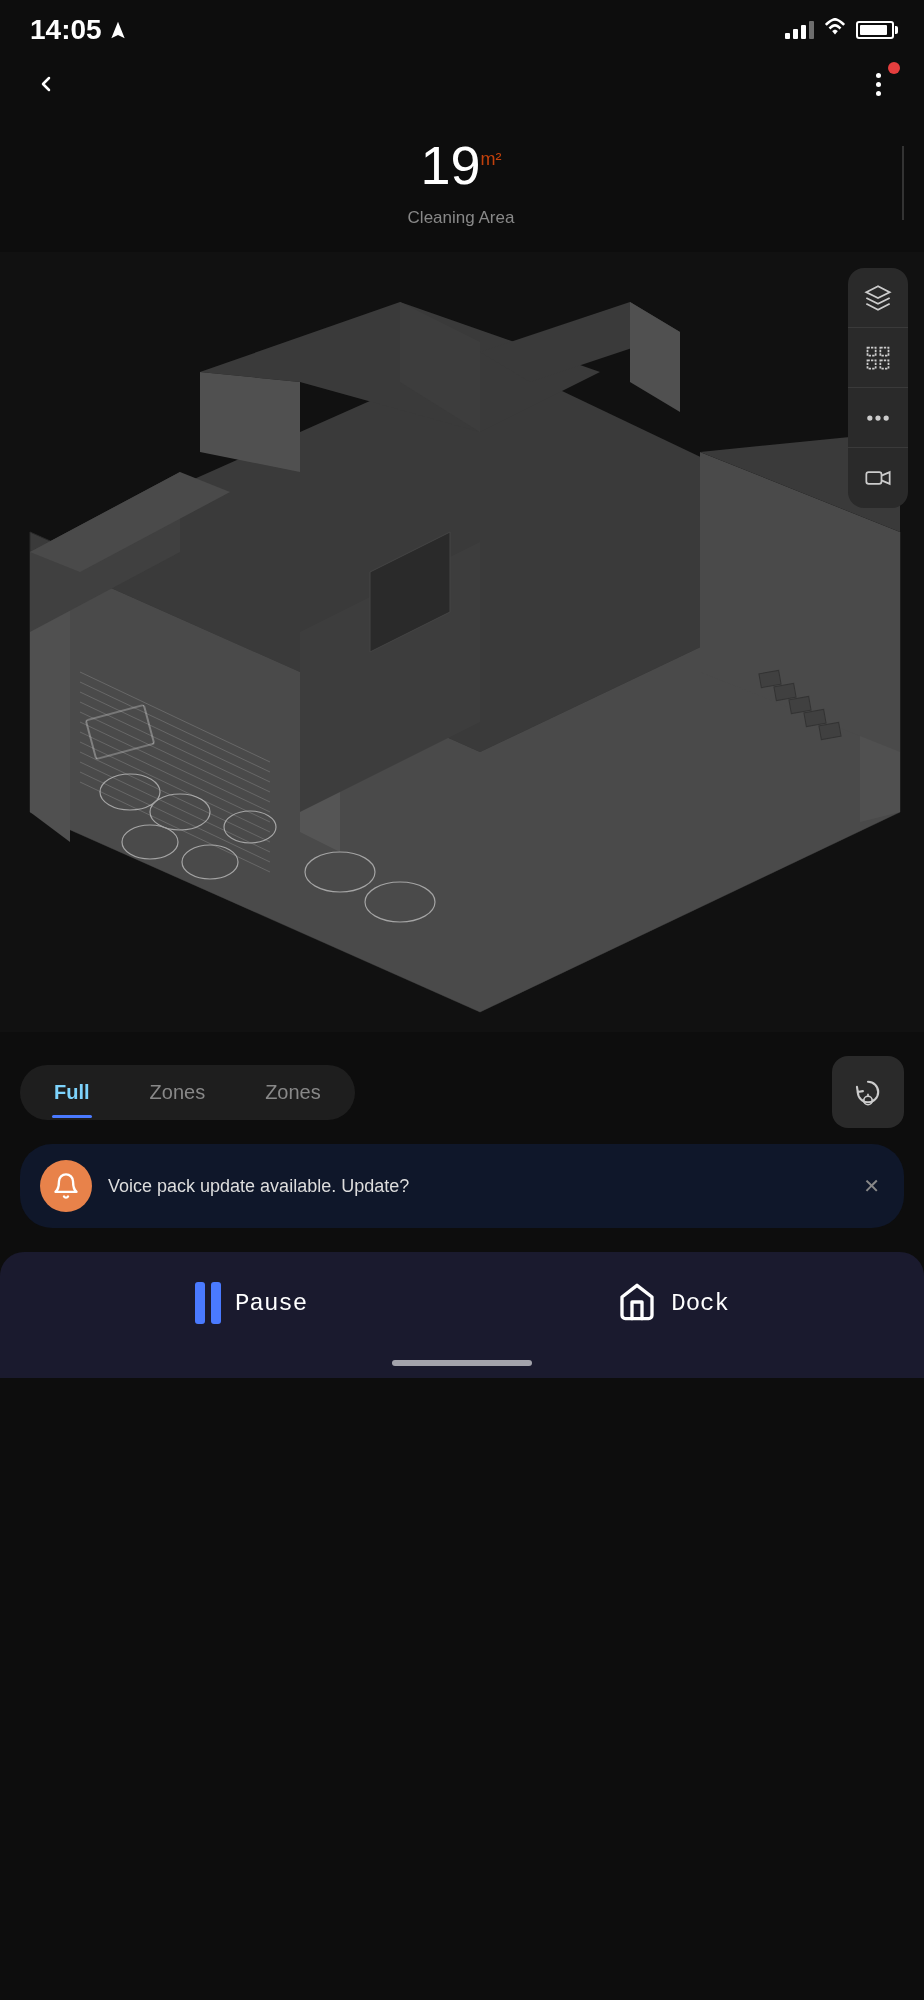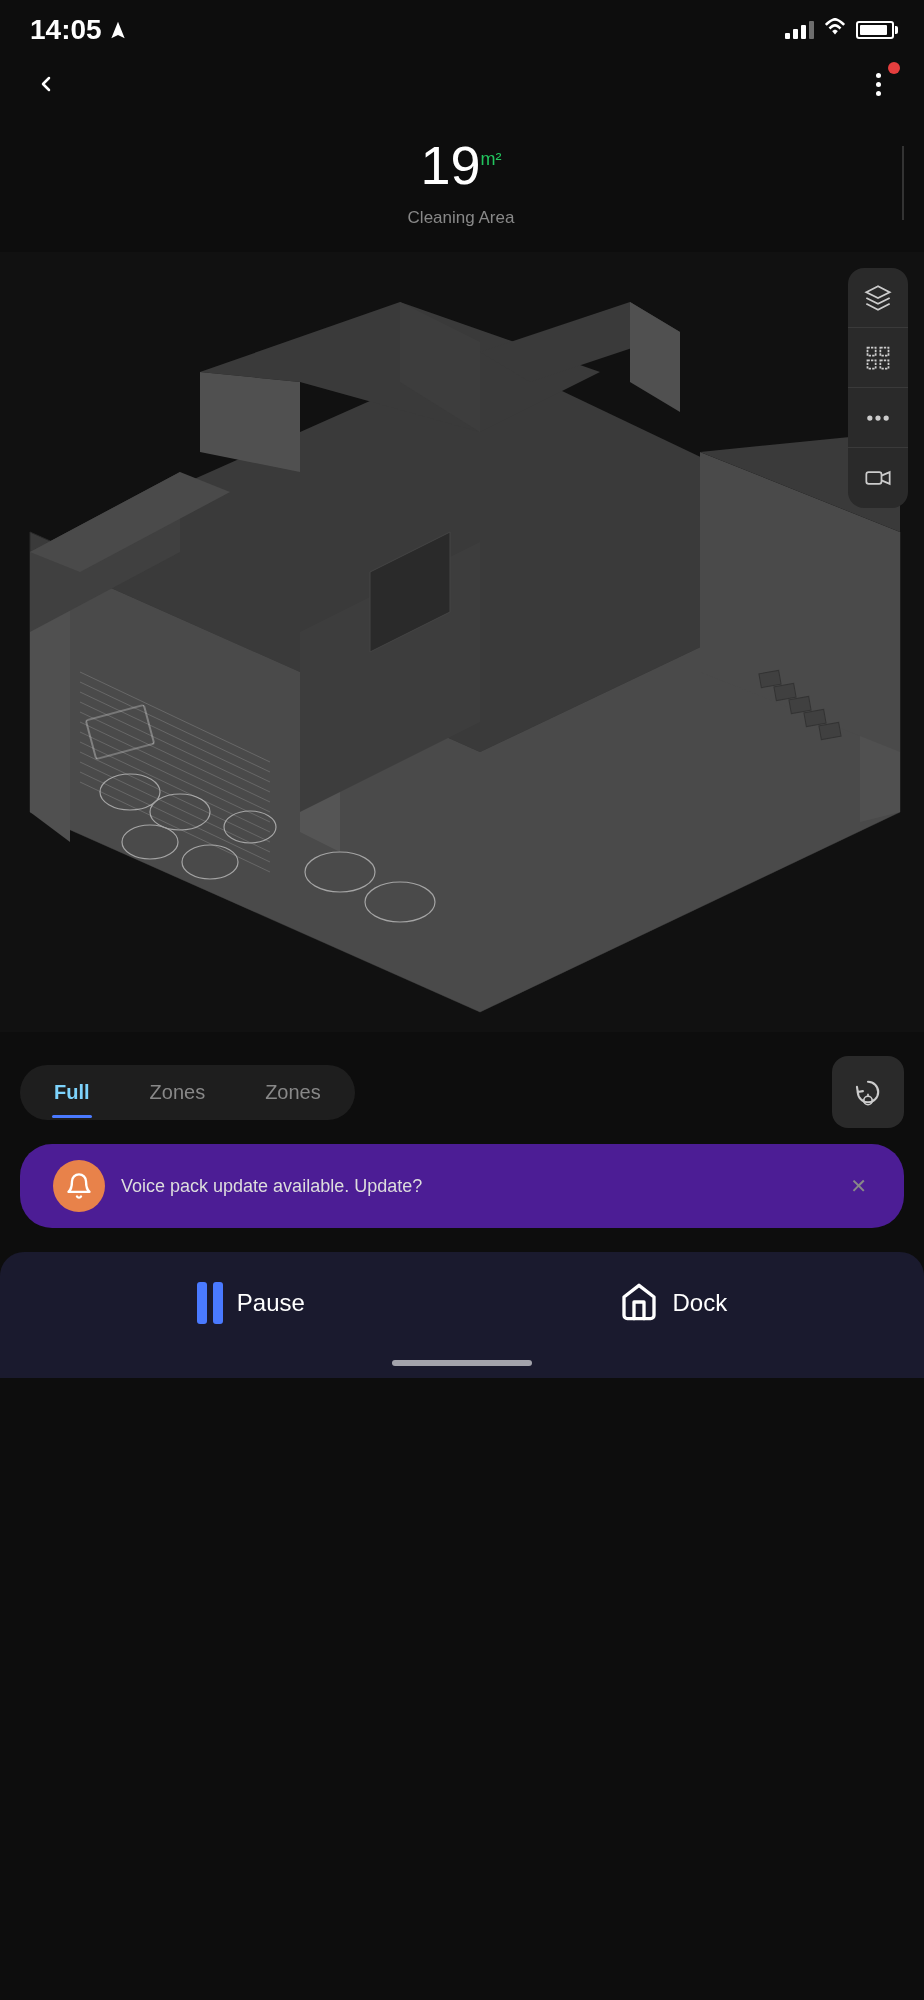--- a/index.html
+++ b/index.html
@@ -149,21 +149,21 @@
       font-weight: 300;
       color: #fff;
       line-height: 1;
       position: relative;
       display: inline-block;
     }
     .stat-superscript {
       font-size: 18px;
       font-weight: 400;
       vertical-align: super;
-      color: #22c55e;
+      color: #c2410c;
     }
     .stat-label {
       font-size: 17px;
       color: #888;
       margin-top: 16px;
     }
     .stat-divider {
       width: 1px;
       background: #333;
       align-self: stretch;
@@ -273,23 +273,23 @@
       flex-direction: column;
       align-items: center;
       justify-content: center;
       cursor: pointer;
     }
 
     
     .notification-banner {
       display: flex;
       align-items: center;
-      background: #4c1d95;
+      background: #0f172a;
       border-radius: 32px;
-      padding: 16px 33px;
+      padding: 16px 20px;
       margin-top: 16px;
       gap: 16px;
     }
     .notif-icon-circle {
       width: 52px;
       height: 52px;
       border-radius: 50%;
       background: #e8824a;
       display: flex;
       align-items: center;
@@ -316,20 +316,21 @@
       padding: 30px 40px 20px 40px;
       display: flex;
       justify-content: space-around;
       align-items: center;
     }
     .action-btn {
       display: flex;
       align-items: center;
       gap: 14px;
       cursor: pointer;
+      font-family: Liberation Mono, monospace;
     }
     .action-btn-label {
       font-size: 24px;
       font-weight: 500;
       color: #fff;
     }
     .pause-icon {
       display: flex;
       gap: 6px;
     }

